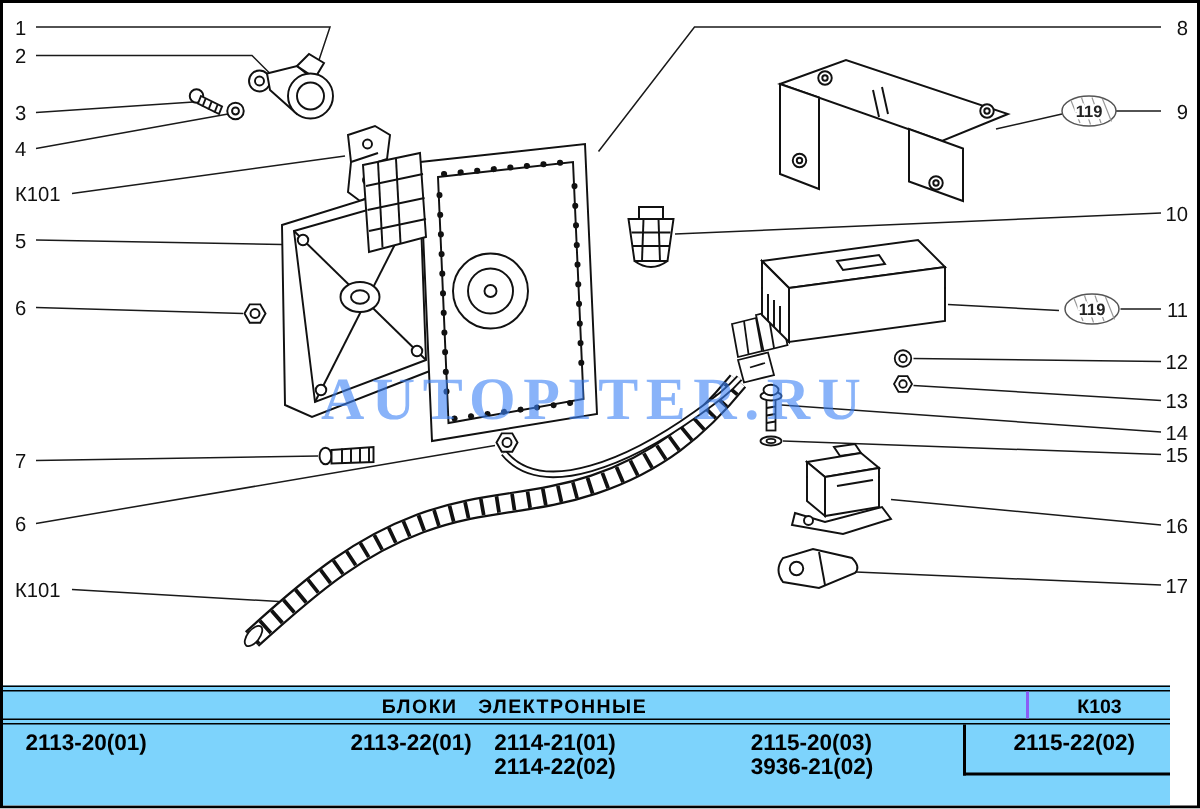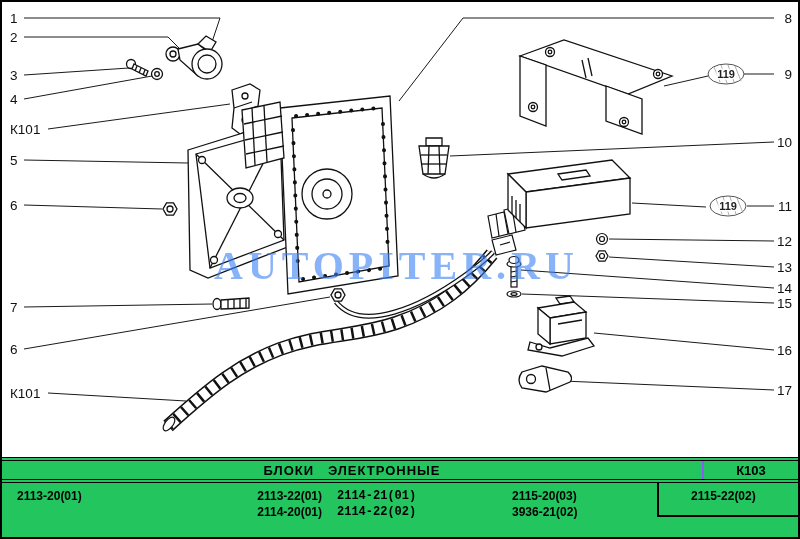--- a/index.html
+++ b/index.html
@@ -6,29 +6,29 @@
   html,body { background:#fff; }
   body { width:800px; height:539px; font-family:"Liberation Sans",sans-serif; }
   .page { position:relative; width:800px; height:539px; border:2px solid #000; background:#fff; overflow:hidden; }
   svg.drawing { display:block; }
   svg .svg-label { font-family:"Liberation Sans",sans-serif; font-size:13.5px; fill:#111; }
   svg .oval-text { font-family:"Liberation Sans",sans-serif; font-size:11px; font-weight:bold; fill:#222;
                    paint-order:stroke; stroke:#fff; stroke-width:3px; }
   .watermark { position:absolute; left:212px; top:240px; font-family:"Liberation Serif",serif;
                font-size:40px; font-weight:bold; letter-spacing:5px; color:#3b82f6; opacity:.6;
                pointer-events:none; white-space:pre; }
-  .table-section { position:absolute; left:0; right:0; bottom:0; background:#22c55e; }
+  .table-section { position:absolute; left:0; right:18px; bottom:0; background:#7dd3fc; }
   .title-row { display:flex; height:26px; border-top:4px double #000; border-bottom:4px double #000; }
   .title-cell { flex:1; display:flex; align-items:center; justify-content:center;
                 font-weight:bold; font-size:13px; letter-spacing:1px; white-space:pre; }
   .code-cell { width:96px; border-left:2px solid #8b5cf6; display:flex; align-items:center;
                justify-content:center; font-weight:bold; font-size:13px;text-align:center; }
-  .parts-row { display:flex; height:54px; font-weight:bold; font-size:12px; }
+  .parts-row { display:flex; height:54px; font-weight:bold; font-size:15px; }
   .pcol { padding:5px 0 0 15px; line-height:16px; }
-  .w1 { width:160px; } .w2 { width:160px;text-align:right; } .w3 { width:175px;font-family:Liberation Mono, monospace; } .w4 { width:160px; }
+  .w1 { width:160px; } .w2 { width:160px;text-align:right; } .w3 { width:175px; } .w4 { width:160px; }
   .w5 { width:141px; padding-left:32px; }
   .boxed { height:34px; border-left:2px solid #000; border-bottom:2px solid #000; }
 </style>
 </head>
 <body>
 
 <div class="page">
 
   <svg class="drawing" width="796" height="455" viewBox="0 0 796 455">
 
@@ -260,21 +260,20 @@
     <div class="title-row">
       <div class="title-cell">БЛОКИ   ЭЛЕКТРОННЫЕ</div>
       <div class="code-cell">К103</div>
     </div>
     <div class="parts-row">
       <div class="pcol w1">
         <div>2113-20(01)</div>
       </div>
       <div class="pcol w2">
         <div>2113-22(01)</div>
-        <div>2114-20(01)</div>
       </div>
       <div class="pcol w3">
         <div>2114-21(01)</div>
         <div>2114-22(02)</div>
       </div>
       <div class="pcol w4">
         <div>2115-20(03)</div>
         <div>3936-21(02)</div>
       </div>
       <div class="pcol w5 boxed">

